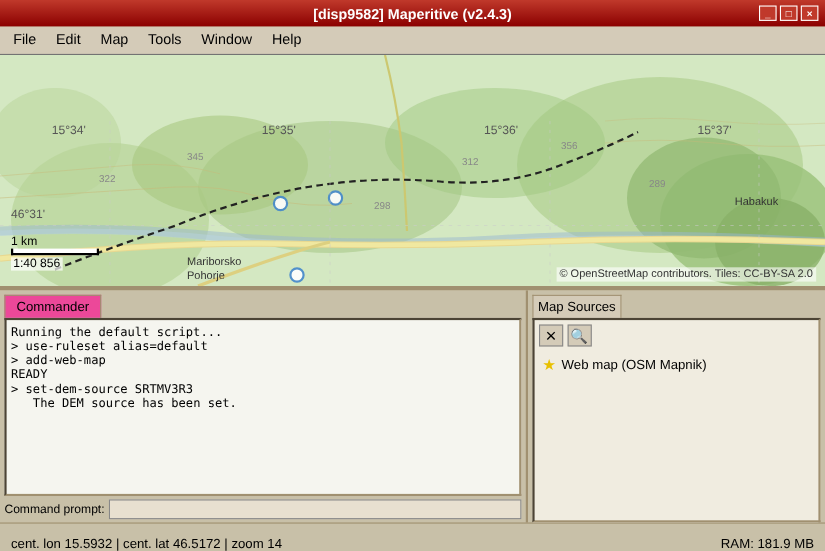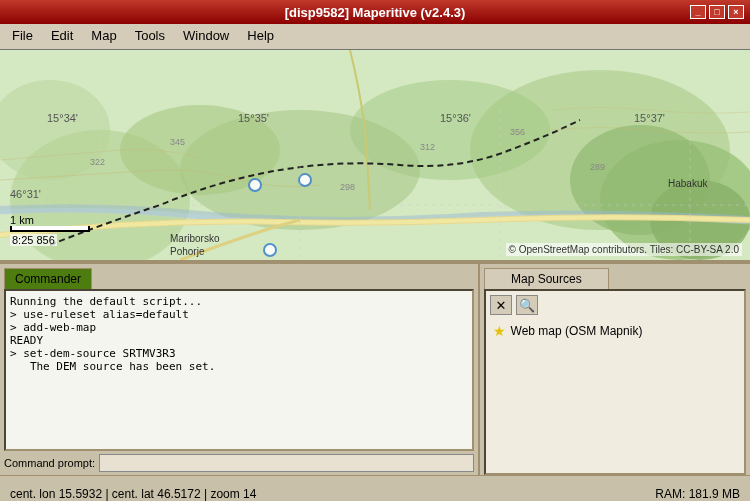--- a/index.html
+++ b/index.html
@@ -121,21 +121,21 @@
     }
 
     
     #commander-panel {
       flex: 1;
       display: flex;
       flex-direction: column;
       border-right: 2px solid #a09070;
     }
     #commander-tab {
-      background: #4d7c0f;
+      background: #ec4899;
       border: 1px solid #a09070;
       border-bottom: none;
       padding: 3px 10px;
       font-size: 12px;
       width: fit-content;
       margin: 4px 0 0 4px;
     }
     #commander-content {
       flex: 1;
       background: #f5f5ef;
@@ -170,21 +170,21 @@
     
     #map-sources-panel {
       width: 270px;
       display: flex;
       flex-direction: column;
     }
     #map-sources-tab {
       background: #d4cbb8;
       border: 1px solid #a09070;
       border-bottom: none;
-      padding: 3px 26px;
+      padding: 3px 4px;
       font-size: 12px;
       width: fit-content;
       margin: 4px 0 0 4px;
     }
     #map-sources-content {
       flex: 1;
       background: #f0ece0;
       border: 2px inset #a09070;
       margin: 0 4px 0 4px;
       padding: 4px;
@@ -325,21 +325,21 @@
 
   <div class="place-name" style="left:620px; top:128px;padding-left:48px;">Habakuk</div>
   <div class="place-name" style="left:170px; top:182px; line-height:13px;">Mariborsko<br>Pohorje</div>
   <div class="place-name" style="left:660px; top:198px;margin-top:36px;">Narbor</div>
 
   <div id="scale-bar">
     <div id="scale-label">1 km</div>
     <div id="scale-line"></div>
   </div>
 
-  <div id="zoom-ratio">8:25 856</div>
+  <div id="zoom-ratio">1:40 856</div>
 
   <div id="osm-credit">© OpenStreetMap contributors. Tiles: CC-BY-SA 2.0</div>
 </div>
 
 <div id="divider"></div>
 
 <div id="bottom-area" style="height: 211px;">
 
   <div id="commander-panel">
     <div id="commander-tab">Commander</div>

